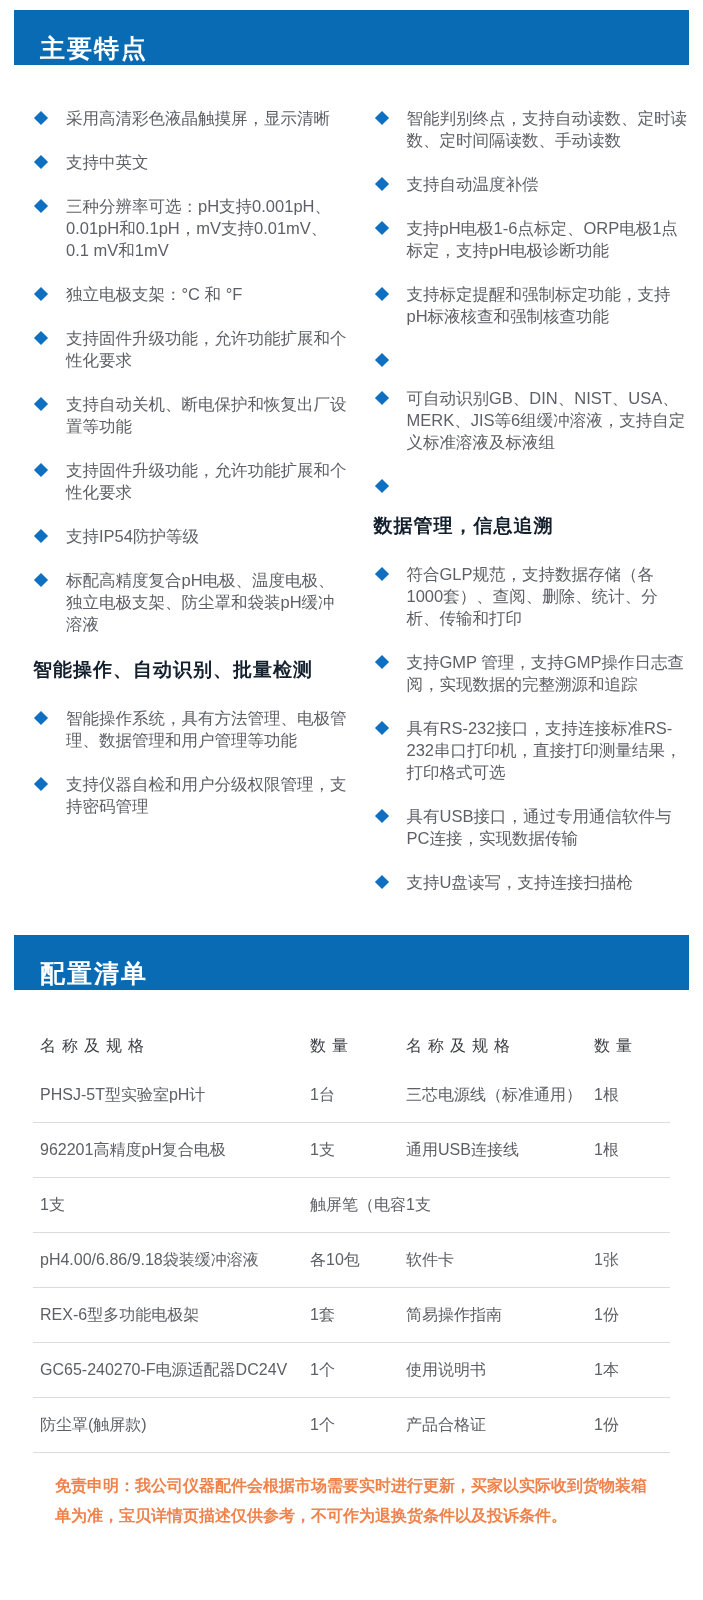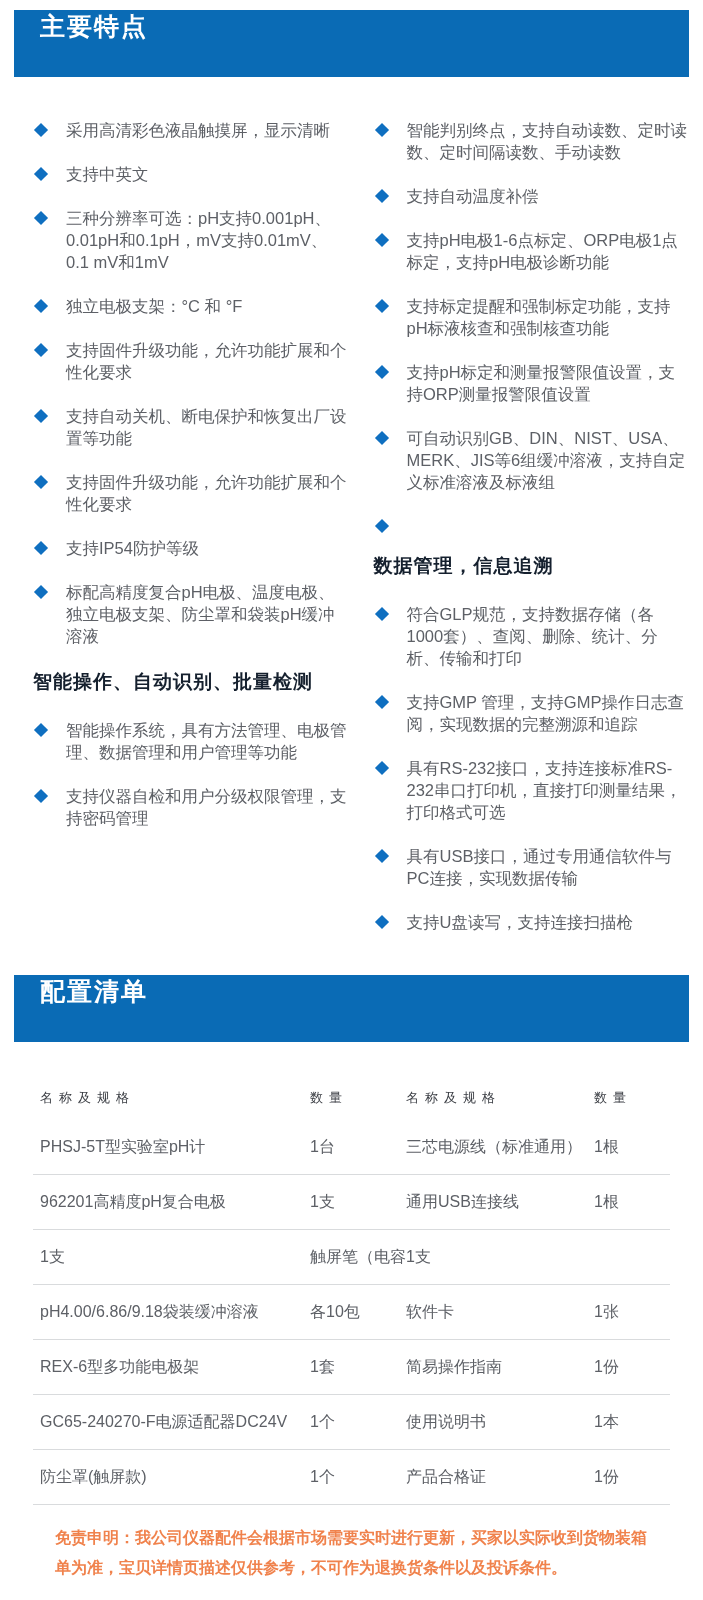--- a/index.html
+++ b/index.html
@@ -14,24 +14,24 @@
   html, body { background: #ffffff; }
   body {
     width: 703px;
     height: 1600px;
     overflow: hidden;
     font-family: "Liberation Sans", "DejaVu Sans", sans-serif;
     color: var(--text-gray);
   }
   .section-bar {
     margin: 8px 14px;
-    height: 67px;
+    height: 55px;
     background: var(--blue);
     display: flex;
-    align-items: flex-start;
+    align-items: flex-end;
     padding-left: 26px;
   }
   .section-bar.first { margin-top: 10px; }
   .section-bar.second { margin-top: 20px; }
   .section-title {
     color: #ffffff;
     font-size: 25px;
     font-weight: 700;
     letter-spacing: 2px;
   }
@@ -70,21 +70,21 @@
   .config-table { margin: 0 33px; }
   .config-header {
     display: grid;
     grid-template-columns: 270px 96px 188px 1fr;
     padding-left: 7px;
     margin: 42px 0 8px 0;
     height: 28px;
     align-items: center;
   }
   .config-header .hcell {
-    font-size: 13px;
+    font-size: 16px;
     color: #3c3f45;
     font-weight: 500;
     letter-spacing: 6px;
   }
   .config-row {
     display: grid;
     grid-template-columns: 270px 96px 188px 1fr;
     padding-left: 7px;
     height: 55px;
     align-items: center;
@@ -171,21 +171,20 @@
       <div class="feature-item">
         <span class="diamond"></span>
         <span class="feature-text">支持pH电极1-6点标定、ORP电极1点标定，支持pH电极诊断功能</span>
       </div>
       <div class="feature-item">
         <span class="diamond"></span>
         <span class="feature-text">支持标定提醒和强制标定功能，支持pH标液核查和强制核查功能</span>
       </div>
       <div class="feature-item">
         <span class="diamond"></span>
-        <span class="feature-text">支持pH标定和测量报警限值设置，支持ORP测量报警限值设置</span>
       </div>
       <div class="feature-item">
         <span class="diamond"></span>
         <span class="feature-text">可自动识别GB、DIN、NIST、USA、MERK、JIS等6组缓冲溶液，支持自定义标准溶液及标液组</span>
       </div>
       <div class="feature-item">
         <span class="diamond"></span>
       </div>
       <div class="feature-subheader">数据管理，信息追溯</div>
       <div class="feature-item">

